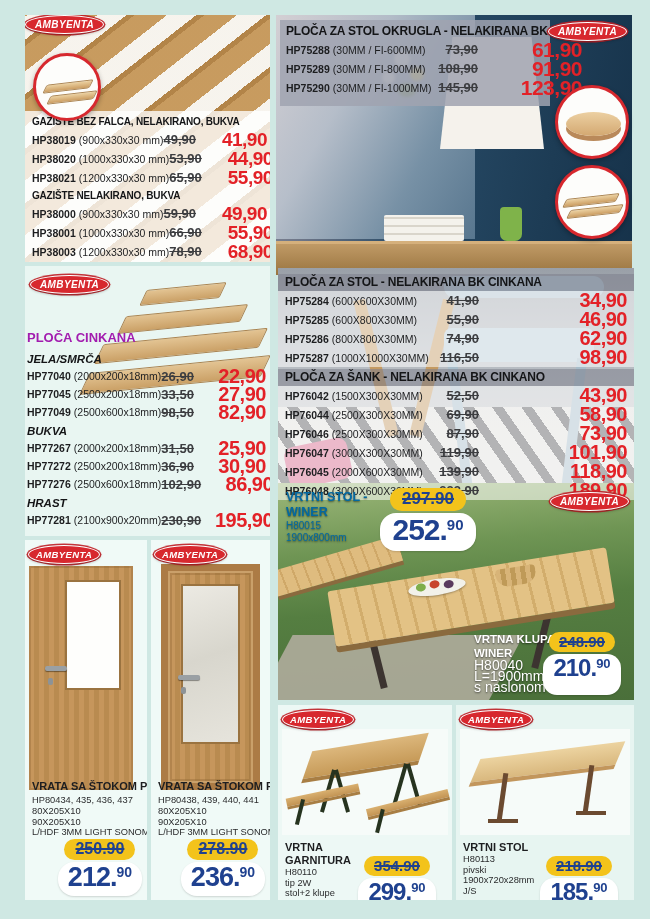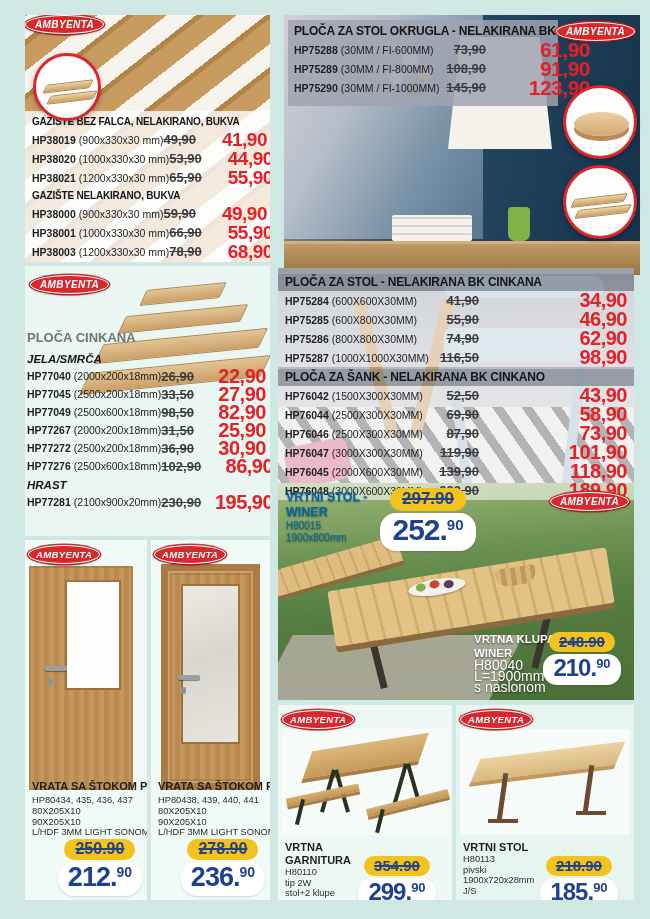--- a/index.html
+++ b/index.html
@@ -33,21 +33,21 @@
 
   
   .pill-old { display:inline-block; background:#f3c31b; border-radius:12px; padding:1px 12px 2px;
               color:#1f418f; font-weight:800; font-size:17px;
               text-decoration:line-through; text-decoration-thickness:2px; white-space:nowrap; }
   .pill-new { display:inline-block; background:#fff; border-radius:16px; padding:0 12px 4px;
               color:#1f418f; font-weight:800; box-shadow:0 1px 2px rgba(0,0,0,.15); white-space:nowrap; }
   .pill-new .main { font-size:30px; letter-spacing:-1px; }
   .pill-new .sup  { font-size:15px; position:relative; top:-10px; }
   .p-md .pill-old { font-size:15px; padding:1px 10px 2px; }
-  .p-md .pill-new { padding:0 10px 3px; border-radius:14px;text-align:center; }
+  .p-md .pill-new { padding:0 10px 13px; border-radius:14px;text-align:center; }
   .p-md .pill-new .main { font-size:24px; }
   .p-md .pill-new .sup  { font-size:13px; top:-8px; }
   .p-dr .pill-old { font-size:16px; padding:1px 11px 2px; }
   .p-dr .pill-new { padding:0 10px 3px; }
   .p-dr .pill-new .main { font-size:27px; }
   .p-dr .pill-new .sup  { font-size:14px; top:-9px; }
 
   
   #stairs { left:25px; top:15px; width:245px; height:247px; }
   .stairs-photo { position:absolute; inset:0; background-color:#efe8dd;
@@ -61,21 +61,21 @@
   .tables-overlay { position:absolute; left:0; right:0; top:96px; bottom:0;
                     background:rgba(255,255,255,.78); padding:2px 4px 0 7px; z-index:10; }
 
   
   #cinkana { left:25px; top:266px; width:245px; height:270px; background:#e9f6f2; }
   .boards-gfx { position:absolute; left:62px; top:2px; width:175px; height:128px; }
   .bgfx { position:absolute; background:linear-gradient(#e3c493,#caa066);
           border:1px solid #a9824e; transform:skewX(-30deg) rotate(-6deg); border-radius:2px; }
   #cinkana .content { position:absolute; left:2px; right:5px; top:64px; }
   #cinkana .content .prow { height:18px; }
-  .big-title { font-size:13px; font-weight:800; color:#737373; height:19px; }
+  .big-title { font-size:13px; font-weight:800; color:#a21caf; height:19px; }
   .grp { font-size:11.5px; font-weight:800; font-style:italic; color:#141517;
          height:14px; margin-top:4px; }
 
   
   .door-card { background:#f0faf7; }
   #door-l { left:25px;  top:540px; width:122px; height:360px; }
   #door-r { left:151px; top:540px; width:119px; height:360px; }
   .door-card .badge { left:3px; top:5px; font-size:9.5px; padding:3px 7px; }
   .leaf { position:absolute; background:repeating-linear-gradient(90deg,#c6965c 0 5px,#b98b50 5px 10px);
           box-shadow:inset 0 0 0 2px rgba(140,100,50,.35); }
@@ -92,21 +92,21 @@
   .handle { position:absolute; width:22px; height:5px; background:#9aa0a4; border-radius:2px;
             box-shadow:0 1px 1px rgba(0,0,0,.4); }
   .keyhole { position:absolute; width:5px; height:7px; background:#8d9397; border-radius:2px; }
   .door-text { position:absolute; left:7px; top:240px; right:3px; }
   .d-title { font-size:11px; font-weight:800; color:#1d1e20; margin-bottom:3px; white-space:nowrap; }
   .d-line  { font-size:9.3px; line-height:10.8px; color:#2a2b2d; white-space:nowrap; }
   .door-pills { position:absolute; right:5px; top:299px; text-align:center; }
   .door-pills .pill-new { margin-top:2px; }
 
   
-  #round { left:284px; top:15px; width:356px; height:260px; overflow:visible; }
+  #round { left:276px; top:15px; width:356px; height:260px; overflow:visible; }
   .wall { position:absolute; inset:0; overflow:hidden;
           background:linear-gradient(100deg,#8a8f9e 0%,#6d7587 16%,#274a66 42%,#1d3c55 75%,#16324a 100%); }
   .painting { position:absolute; left:0; top:0; width:56%; height:86%; opacity:.92;
               background:linear-gradient(120deg,#dad5d8 0%,#bcc4cf 35%,#7e97ab 70%,#5d7b93 100%); }
   .lamp { position:absolute; right:88px; top:22px; width:104px; height:112px; background:#f5f2ec;
           clip-path:polygon(12% 0,88% 0,100% 100%,0 100%); }
   .shelf { position:absolute; left:0; right:0; bottom:0; height:34px;
            background:linear-gradient(#c09a66,#99743f); border-top:3px solid #d5b07c; }
   .books { position:absolute; left:108px; bottom:34px; width:80px; height:26px; border-radius:2px;
            background:repeating-linear-gradient(0deg,#f4f2ec 0 6px,#d9d5cb 6px 8px); }
@@ -261,20 +261,21 @@
       <div class="prow">
         <span class="pid"><b class="code">HP77045</b><span class="dim">(2500x200x18mm)</span></span>
         <span class="old">33,50</span>
         <span class="new">27,90</span>
       </div>
       <div class="prow">
         <span class="pid"><b class="code">HP77049</b><span class="dim">(2500x600x18mm)</span></span>
         <span class="old">98,50</span>
         <span class="new">82,90</span>
       </div>
+      <div class="grp">BUKVA</div>
       <div class="prow">
         <span class="pid"><b class="code">HP77267</b><span class="dim">(2000x200x18mm)</span></span>
         <span class="old">31,50</span>
         <span class="new">25,90</span>
       </div>
       <div class="prow">
         <span class="pid"><b class="code">HP77272</b><span class="dim">(2500x200x18mm)</span></span>
         <span class="old">36,90</span>
         <span class="new">30,90</span>
       </div>

